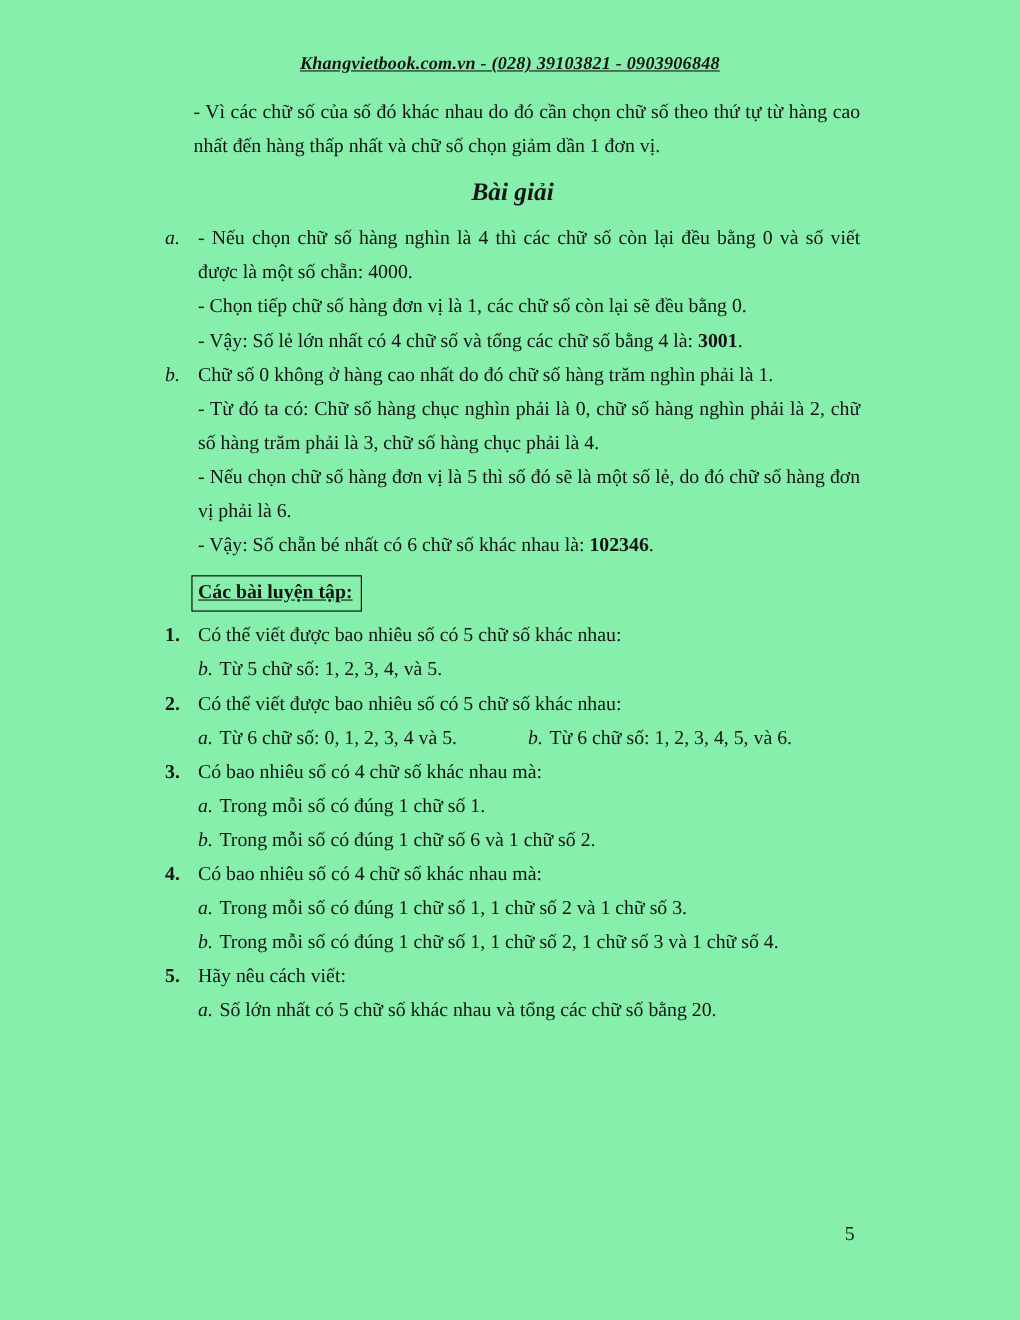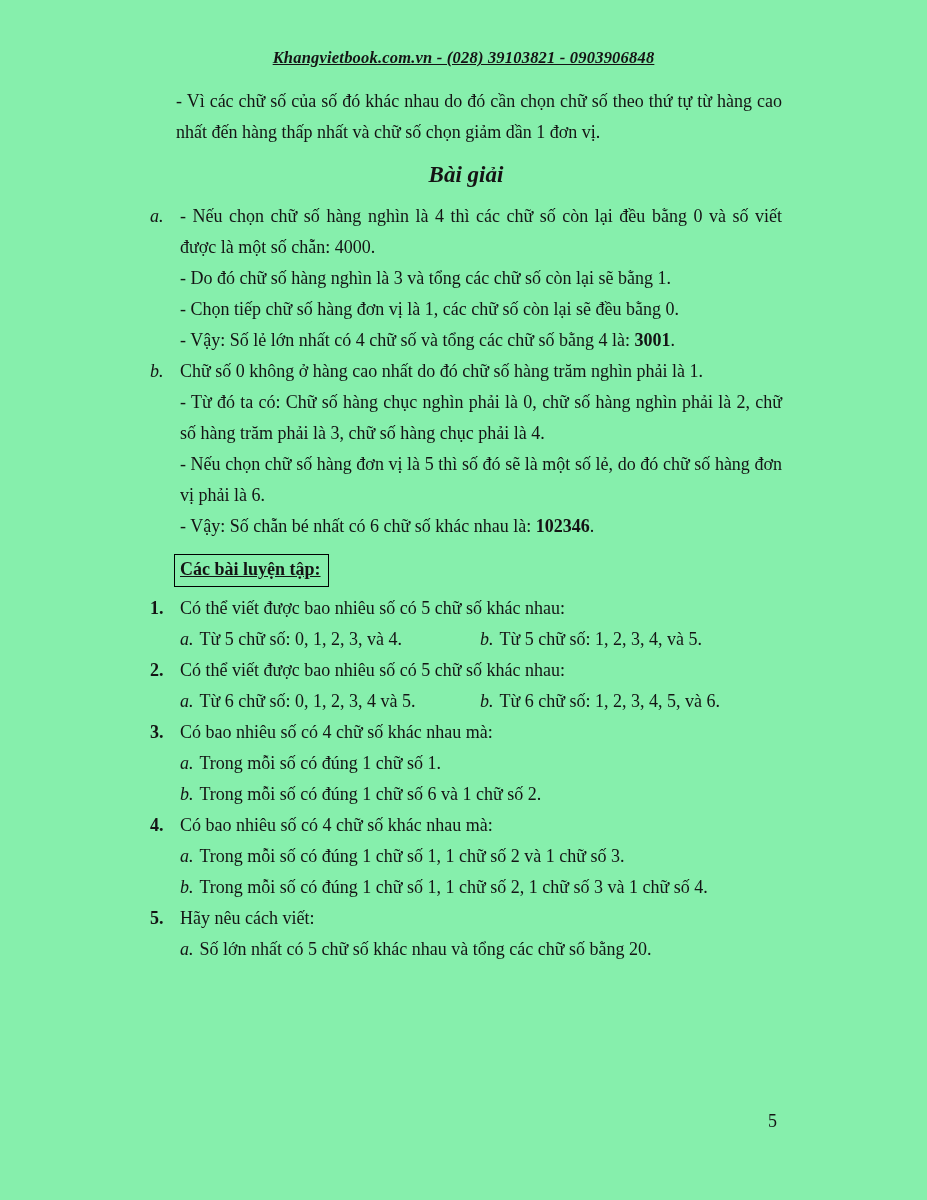--- a/index.html
+++ b/index.html
@@ -95,21 +95,20 @@
   <div class="content">
 
     <p class="intro">- Vì các chữ số của số đó khác nhau do đó cần chọn chữ số theo thứ tự từ hàng cao nhất đến hàng thấp nhất và chữ số chọn giảm dần 1 đơn vị.</p>
 
     <p class="solution-heading">Bài giải</p>
 
     <div class="lettered">
       <span class="lmarker">a.</span>
       <div class="item-body">
         <p>- Nếu chọn chữ số hàng nghìn là 4 thì các chữ số còn lại đều bằng 0 và số viết được là một số chẵn: 4000.</p>
-        <p>- Do đó chữ số hàng nghìn là 3 và tổng các chữ số còn lại sẽ bằng 1.</p>
         <p>- Chọn tiếp chữ số hàng đơn vị là 1, các chữ số còn lại sẽ đều bằng 0.</p>
         <p class="concl"><span>- Vậy: Số lẻ lớn nhất có 4 chữ số và tổng các chữ số bằng 4 là: </span><b>3001</b><span>.</span></p>
       </div>
     </div>
 
     <div class="lettered">
       <span class="lmarker">b.</span>
       <div class="item-body">
         <p>Chữ số 0 không ở hàng cao nhất do đó chữ số hàng trăm nghìn phải là 1.</p>
         <p>- Từ đó ta có: Chữ số hàng chục nghìn phải là 0, chữ số hàng nghìn phải là 2, chữ số hàng trăm phải là 3, chữ số hàng chục phải là 4.</p>
@@ -120,21 +119,20 @@
 
     <div class="box-title-wrap">
       <span class="box-title">Các bài luyện tập:</span>
     </div>
 
     <div class="problem">
       <span class="pnum">1.</span>
       <div class="problem-body">
         <p>Có thể viết được bao nhiêu số có 5 chữ số khác nhau:</p>
         <div class="parts-row">
-          <p class="col-a"><i class="pm">a.</i><span>Từ 5 chữ số: 0, 1, 2, 3, và 4.</span></p>
           <p><i class="pm">b.</i><span>Từ 5 chữ số: 1, 2, 3, 4, và 5.</span></p>
         </div>
       </div>
     </div>
 
     <div class="problem">
       <span class="pnum">2.</span>
       <div class="problem-body">
         <p>Có thể viết được bao nhiêu số có 5 chữ số khác nhau:</p>
         <div class="parts-row">

